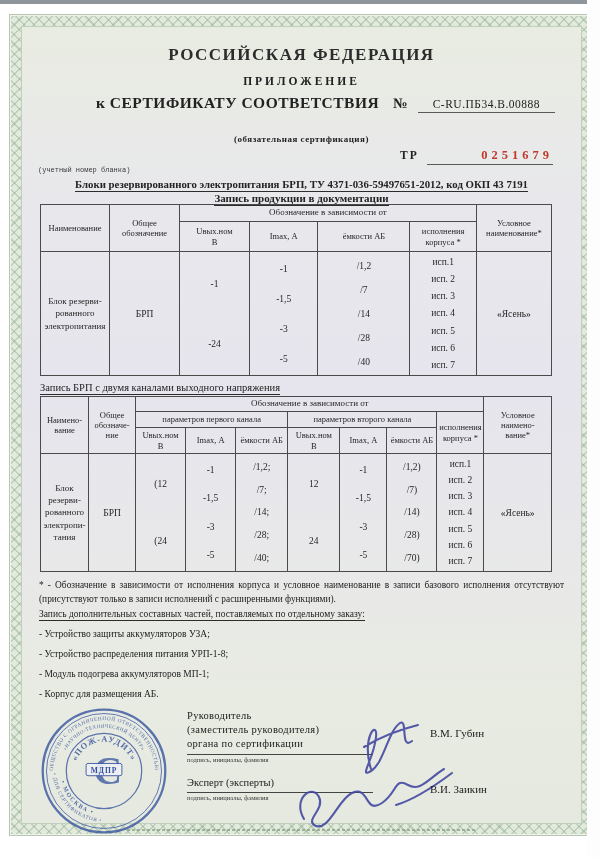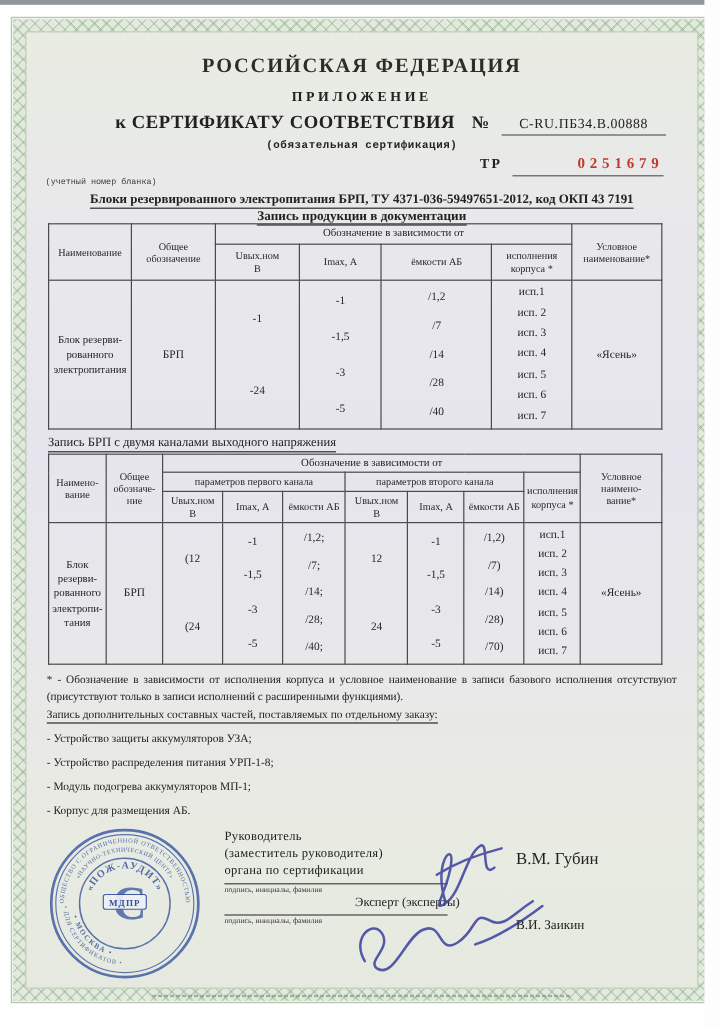--- a/index.html
+++ b/index.html
@@ -21,21 +21,21 @@
         background:repeating-linear-gradient(90deg,#87a085 0 3px,transparent 3px 5px);}
 
   
   .country{margin-top:12px;text-align:center;font-size:17px;font-weight:bold;letter-spacing:1.5px;color:#2c2c2c;}
   .doctype{margin-top:10px;text-align:center;font-size:11.5px;font-weight:bold;letter-spacing:3px;}
   .certline{display:flex;align-items:baseline;margin:7px 10px 0 58px;}
   .certline .big{font-size:15.5px;font-weight:bold;letter-spacing:.5px;white-space:nowrap;}
   .certline .numsign{font-size:14.5px;font-weight:bold;margin-left:14px;}
   .certline .numline{flex:1;margin-left:10px;border-bottom:1px solid #5a5a5a;text-align:center;
         font-size:11.5px;padding-bottom:2px;letter-spacing:.5px;}
-  .mandnote{margin-top:3px;text-align:center;font-size:9px;font-weight:bold;letter-spacing:.5px;font-family:Liberation Mono, monospace;}
+  .mandnote{margin-top:21px;text-align:center;font-size:9px;font-weight:bold;letter-spacing:.5px;}
   .trrow{display:flex;align-items:baseline;margin:1px 12px 0 362px;}
   .trrow .trlabel{font-size:11.5px;font-weight:bold;letter-spacing:2px;}
   .trrow .trline{flex:1;margin-left:8px;border-bottom:1px solid #5a5a5a;text-align:right;padding-bottom:1px;}
   .trnumber{font-size:12.5px;font-weight:bold;letter-spacing:4px;color:#c2392c;}
   .trnote{margin:1px 22px 0 0;text-align:left;font-size:7px;color:#3a3a3a;font-family:Liberation Mono, monospace;}
   .productline{margin-top:4px;text-align:center;font-size:10.8px;font-weight:bold;}
   .productline span{border-bottom:1.2px solid #2c2c2c;padding-bottom:1px;}
   .sectiontitle{margin-top:2px;text-align:center;font-size:11px;font-weight:bold;}
   .sectiontitle span{border-bottom:1.2px solid #2c2c2c;padding-bottom:1px;}
   .tcaption{margin:6px 0 3px 2px;font-size:10.5px;}
@@ -60,23 +60,23 @@
   .partstitle{margin:3px 0 0 1px;font-size:9.5px;}
   .partstitle span{border-bottom:1px solid #2c2c2c;padding-bottom:1px;}
   .partitem{margin:10px 0 0 1px;font-size:9.5px;}
 
   
   .signblock{position:relative;margin-top:6px;height:136px;}
   .roles{position:absolute;left:149px;top:4px;width:196px;}
   .role-main{font-size:10.5px;line-height:1.3;letter-spacing:.3px;}
   .sigline{border-bottom:1px solid #444;height:4px;width:186px;}
   .sigcaption{font-size:6.5px;color:#3a3a3a;margin-top:1px;}
-  .expert{margin-top:2px;font-size:10.5px;text-align:right;}
+  .expert{margin-top:14px;font-size:10.5px;}
   .names{position:absolute;left:392px;top:0;width:120px;}
-  .name1{position:absolute;top:22px;font-size:14px;white-space:nowrap;}
+  .name1{position:absolute;top:22px;font-size:11px;white-space:nowrap;}
   .name2{position:absolute;top:78px;font-size:11px;white-space:nowrap;}
   .stampsvg{position:absolute;left:0px;top:0px;}
   .sigsvg{position:absolute;left:238px;top:2px;}
 </style>
 </head>
 <body>
 
 <div class="page">
   <div class="topline"></div>
 

